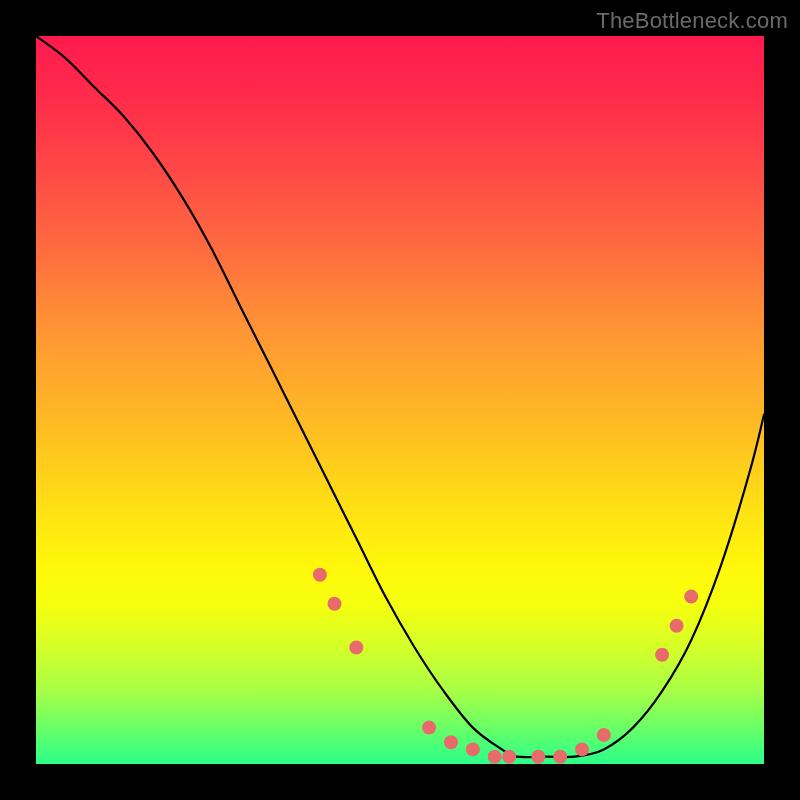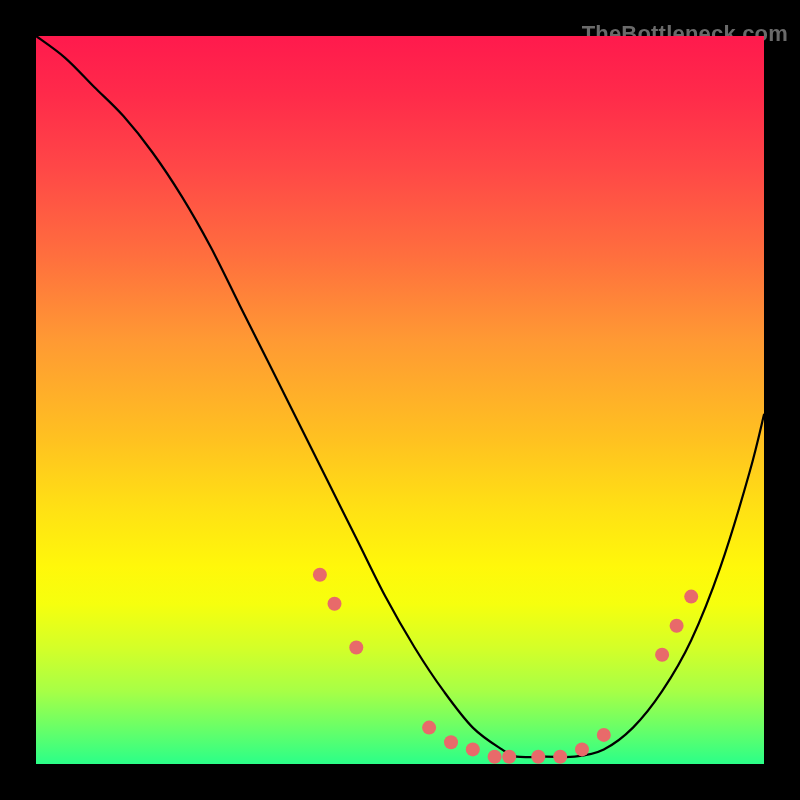--- a/index.html
+++ b/index.html
@@ -34,25 +34,25 @@
       #fff80a 73%,
       #f6ff0e 78%,
       #d4ff28 84%,
       #a7ff46 90%,
       #6aff67 95%,
       #2bff88 100%
     );
   }
   .watermark {
     position: absolute;
-    top: 21px;
+    top: 8px;
     right: 12px;
     color: #6a6a6a;
     font-size: 22px;
-    font-weight: 700;
+    font-weight: 400;
     letter-spacing: 0.2px;
     user-select: none;
   }
   svg.curve {
     position: absolute;
     left: 0;
     top: 0;
     width: 728px;
     height: 728px;
     overflow: visible;

